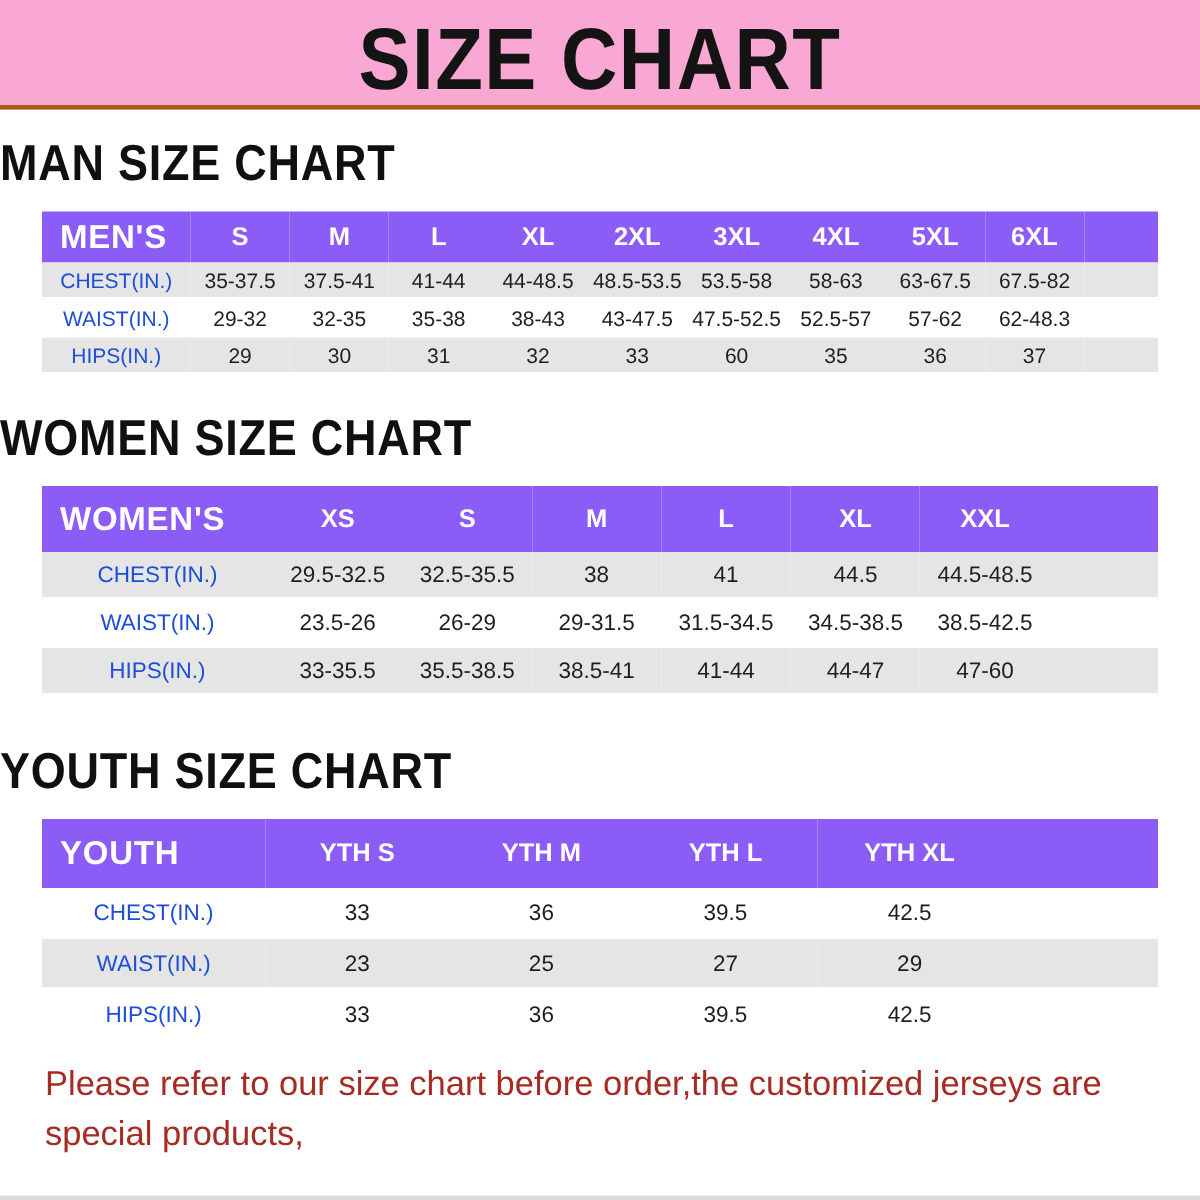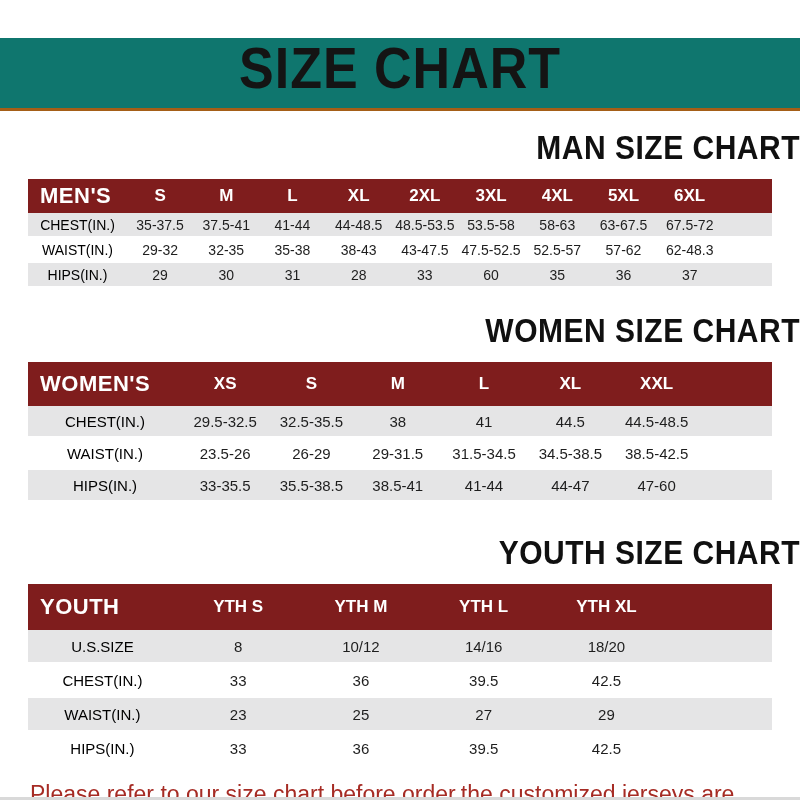--- a/index.html
+++ b/index.html
@@ -6,70 +6,70 @@
   body {
     width: 800px; height: 800px;
     background: #ffffff;
     font-family: "Liberation Sans", sans-serif;
     overflow: hidden;
     position: relative;
   }
   
   .banner {
     width: 800px; height: 70px;
-    background: #0f766e;
+    background: #f9a8d4;
     border-bottom: 3px solid #A55E17;
-    display: flex; align-items: flex-start; justify-content: center; margin-top: 38px;
+    display: flex; align-items: flex-end; justify-content: center;
   }
   .banner-title {
     display: inline-block;
     font-size: 52px; font-weight: 900; color: #141414;
     letter-spacing: 1px;
     transform: scaleY(1.12);
     white-space: nowrap;
   }
   
   .section-title {
-    text-align: right;
+    text-align: left;
     margin: 0;
   }
   .section-title span {
     display: inline-block;
     font-size: 30px; font-weight: 800; color: #101010;
     transform: scaleY(1.12);
     letter-spacing: 0.5px;
     white-space: nowrap;
   }
   .title-man   { padding-top: 20px; }
   .title-women { padding-top: 26px; }
   .title-youth { padding-top: 34px; }
   
   table.size-table {
     width: 744px;
     margin: 14px auto 0 auto;
     border-collapse: collapse;
     table-layout: fixed;
     border-bottom: 2px solid #c9c9c9;
   }
-  table.size-table thead tr { background: #7f1d1d; }
+  table.size-table thead tr { background: #8b5cf6; }
   th.hdr-label {
     color: #ffffff; text-align: left; padding-left: 12px;
     font-size: 22px; font-weight: 800; letter-spacing: 0.5px;
   }
   th.hdr-size {
     color: #ffffff; text-align: center;
     font-size: 17px; font-weight: 600;
   }
   tbody tr { border-bottom: 2px solid #ffffff; background: #ffffff; }
   tbody tr.gray { background: #E5E5E6; }
   tbody td {
     text-align: center; color: #1e1e1e;
     font-size: 15px; padding: 0;
   }
-  td.row-label { font-size: 15px; color: #000000; }
+  td.row-label { font-size: 15px; color: #1d4ed8; }
   
   table.men   thead th { height: 32px; }
   table.men   tbody td { height: 23px; font-size: 14px; }
   table.women thead th { height: 42px; }
   table.women tbody td { height: 30px; }
   table.youth thead th { height: 44px; margin-left: 36px; }
   table.youth tbody td { height: 32px; }
   
   .note {
     margin-top: 12px;
@@ -128,42 +128,42 @@
     <tr class="gray">
       <td class="row-label">CHEST(IN.)</td>
       <td>35-37.5</td>
       <td>37.5-41</td>
       <td>41-44</td>
       <td>44-48.5</td>
       <td>48.5-53.5</td>
       <td>53.5-58</td>
       <td>58-63</td>
       <td>63-67.5</td>
-      <td>67.5-72</td>
+      <td>67.5-82</td>
       <td></td>
     </tr>
     <tr>
       <td class="row-label">WAIST(IN.)</td>
       <td>29-32</td>
       <td>32-35</td>
       <td>35-38</td>
       <td>38-43</td>
       <td>43-47.5</td>
       <td>47.5-52.5</td>
       <td>52.5-57</td>
       <td>57-62</td>
       <td>62-48.3</td>
       <td></td>
     </tr>
     <tr class="gray">
       <td class="row-label">HIPS(IN.)</td>
       <td>29</td>
       <td>30</td>
       <td>31</td>
-      <td>28</td>
+      <td>32</td>
       <td>33</td>
       <td>60</td>
       <td>35</td>
       <td>36</td>
       <td>37</td>
       <td></td>
     </tr>
   </tbody>
 </table>
 
@@ -245,28 +245,20 @@
     <tr>
       <th class="hdr-label">YOUTH</th>
       <th class="hdr-size">YTH S</th>
       <th class="hdr-size">YTH M</th>
       <th class="hdr-size">YTH L</th>
       <th class="hdr-size">YTH XL</th>
       <th class="hdr-size"></th>
     </tr>
   </thead>
   <tbody>
-    <tr class="gray">
-      <td class="row-label">U.S.SIZE</td>
-      <td>8</td>
-      <td>10/12</td>
-      <td>14/16</td>
-      <td>18/20</td>
-      <td></td>
-    </tr>
     <tr>
       <td class="row-label">CHEST(IN.)</td>
       <td>33</td>
       <td>36</td>
       <td>39.5</td>
       <td>42.5</td>
       <td></td>
     </tr>
     <tr class="gray">
       <td class="row-label">WAIST(IN.)</td>

